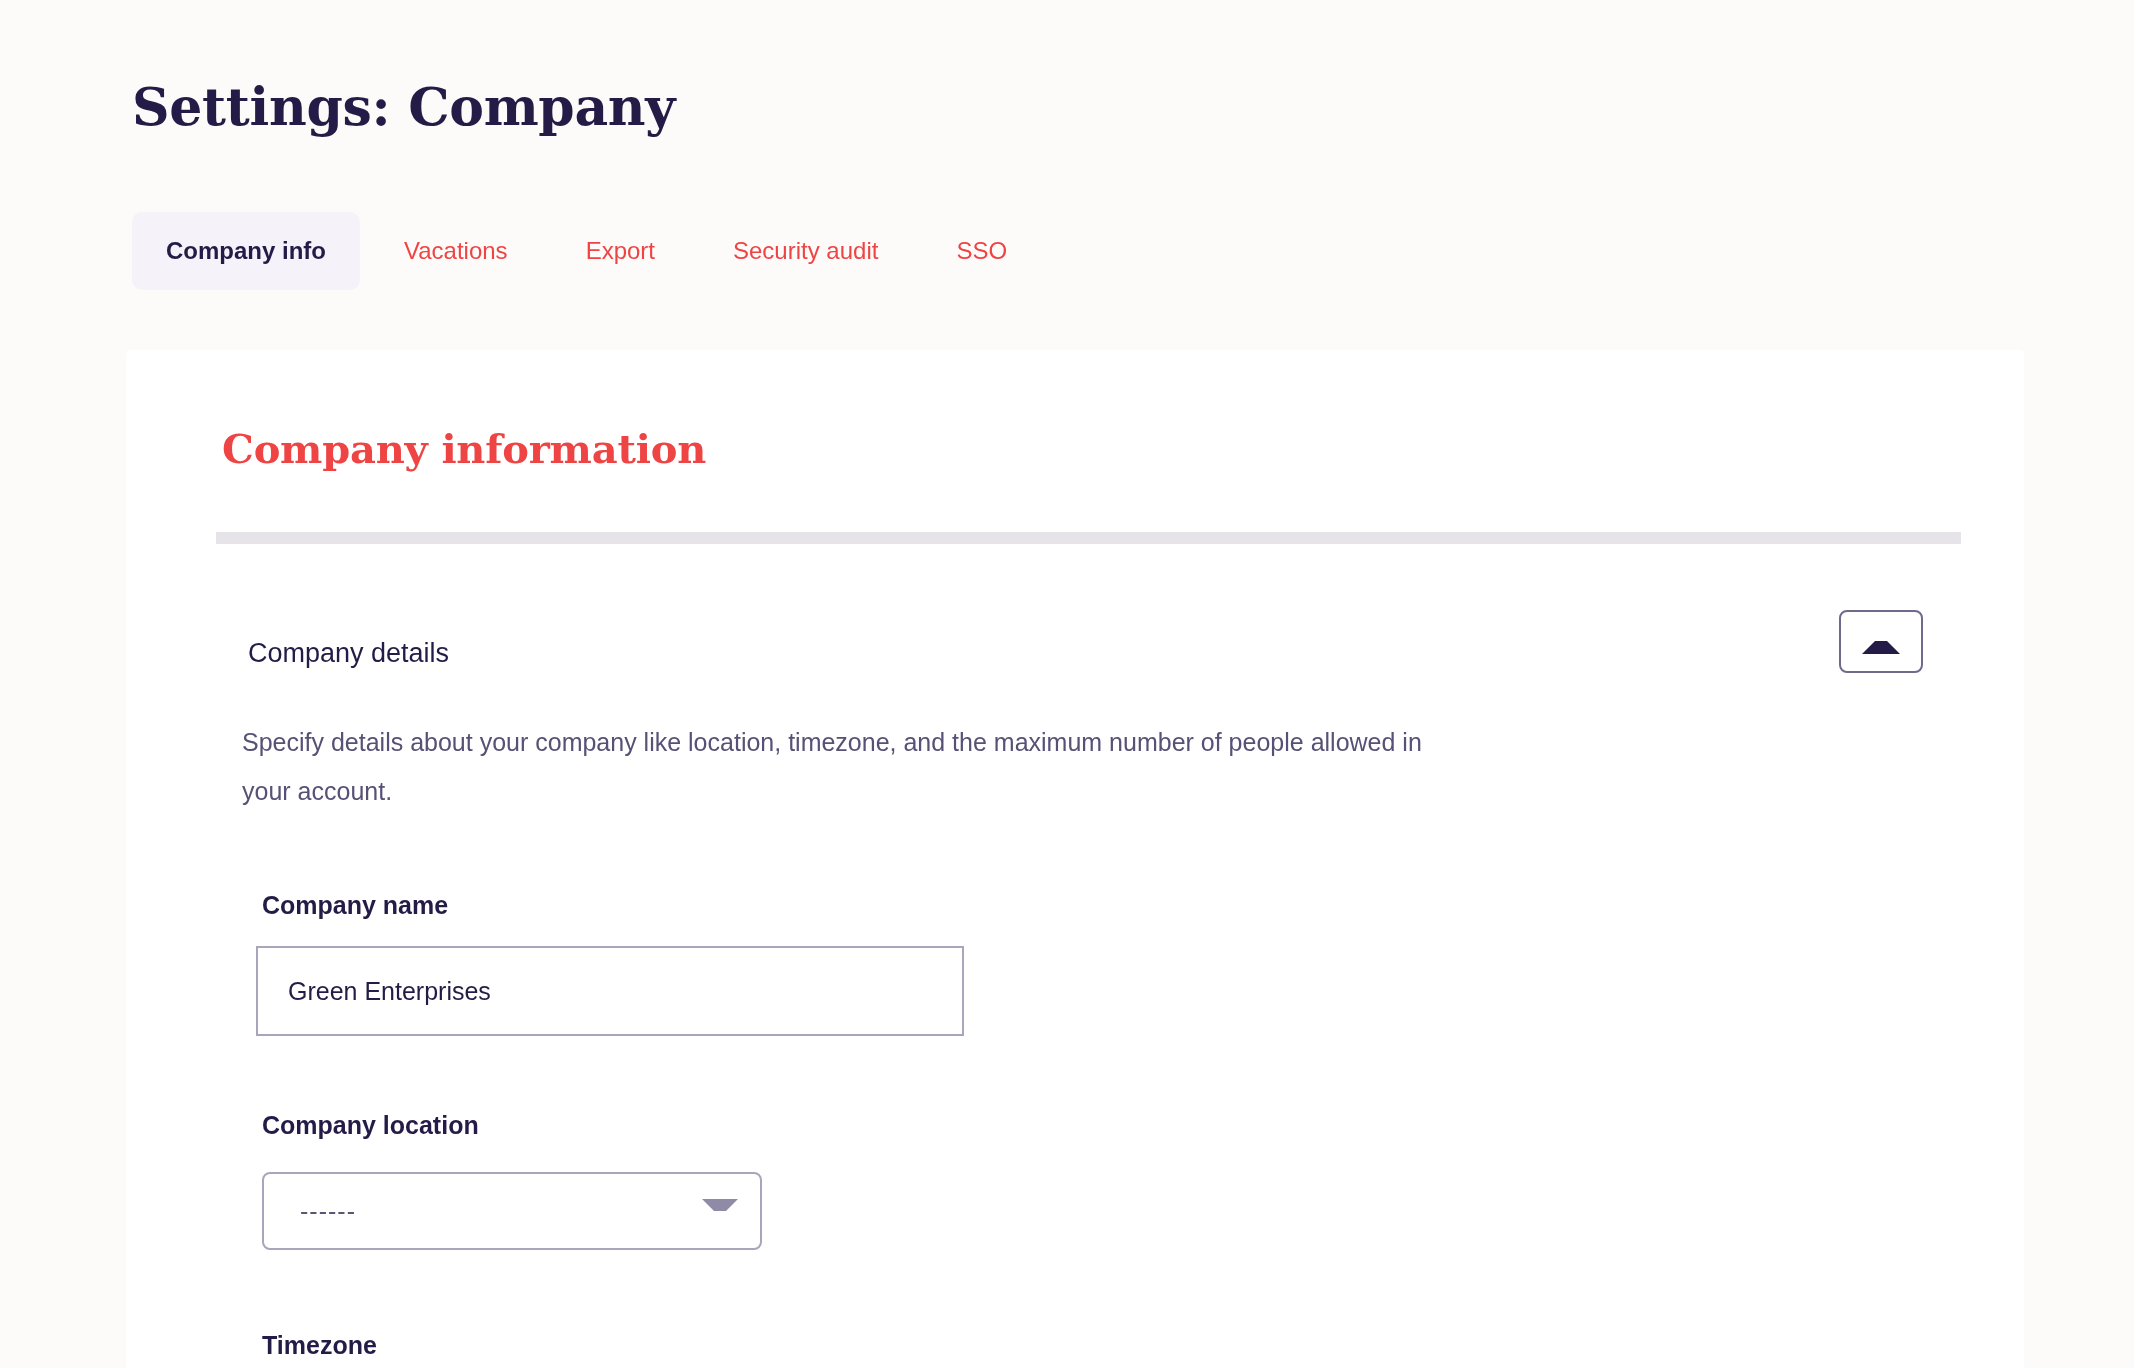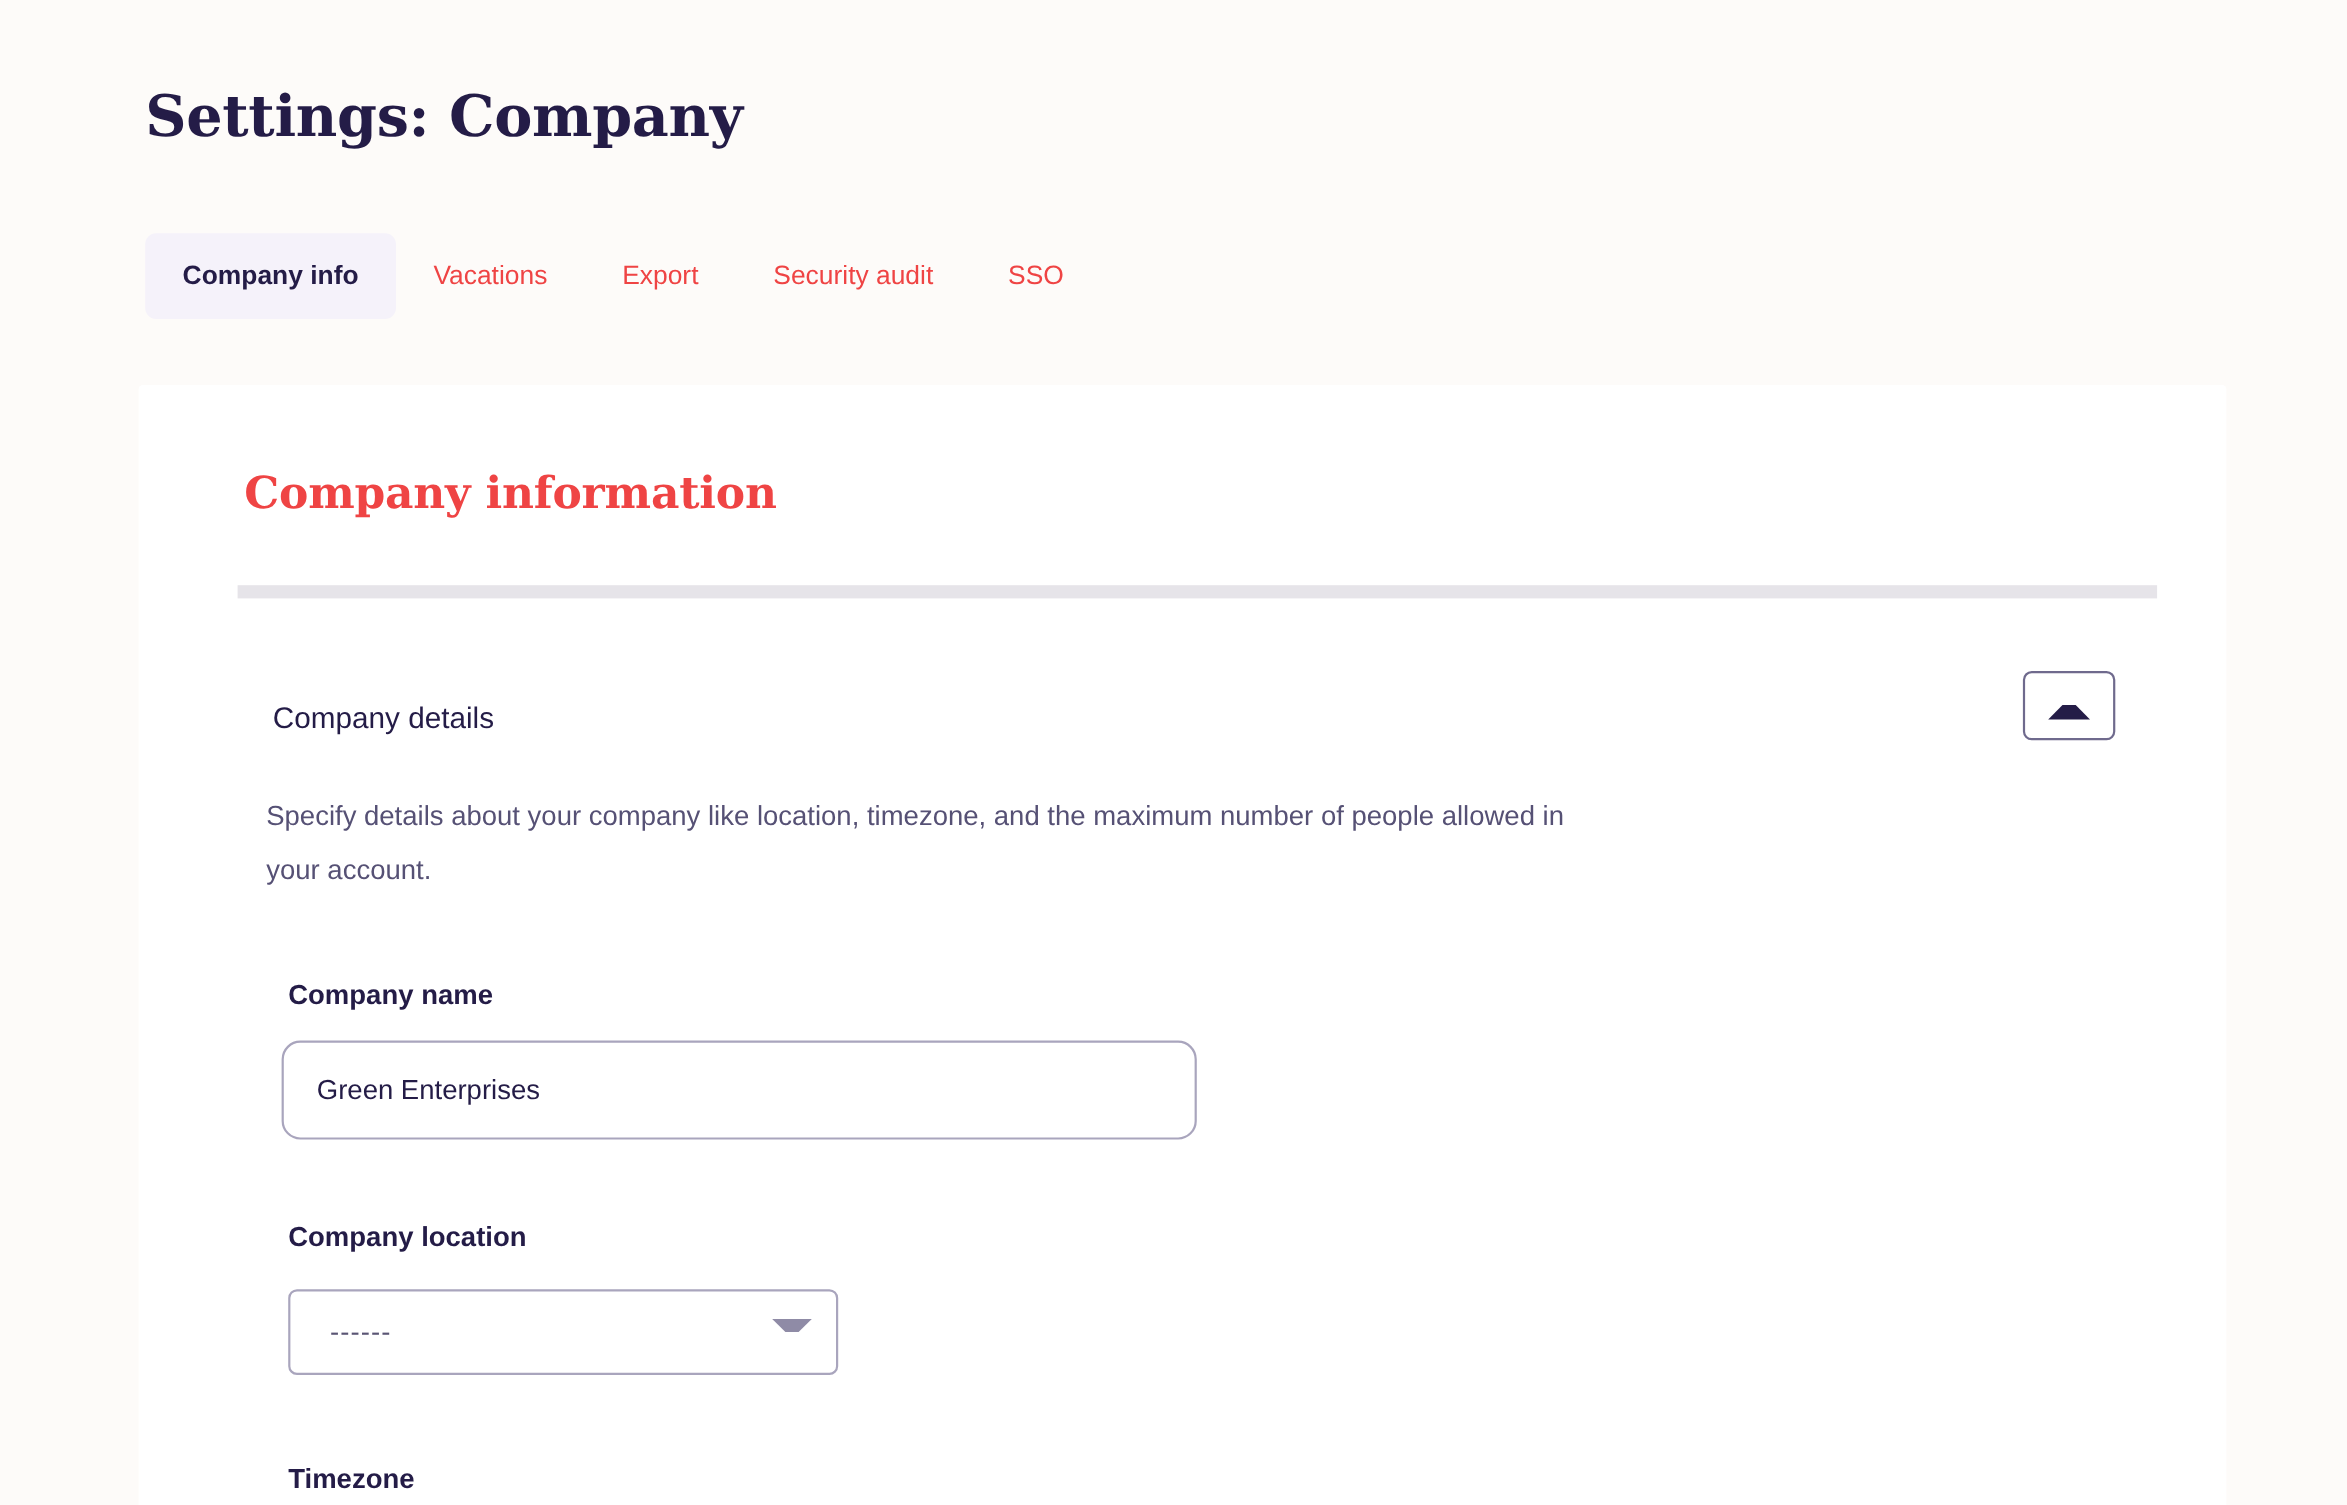--- a/index.html
+++ b/index.html
@@ -37,21 +37,21 @@
     white-space: nowrap;
   }
 
   
   .tabs {
     position: absolute;
     left: 114px;
     top: 194px;
     display: flex;
     align-items: center;
-    gap: 0px;
+    gap: 10px;
   }
 
   .tab {
     font-size: 24px;
     line-height: 28px;
     font-weight: 500;
     color: #ef4444;
     padding: 25px 34px;
     border-radius: 10px;
     white-space: nowrap;
@@ -162,25 +162,25 @@
   .field-label {
     font-size: 25px;
     line-height: 30px;
     font-weight: 700;
     color: #241c47;
   }
 
   .text-input {
     display: block;
     margin-top: 26px;
-    width: 832px;
+    width: 708px;
     height: 90px;
     padding: 0 30px;
     border: 2px solid #a9a5bd;
-    border-radius: 17px;
+    border-radius: 0;
     background: #ffffff;
     font-family: "Liberation Sans", sans-serif;
     font-size: 25px;
     color: #241c47;
     outline: none;
   }
 
   .select-wrap {
     position: relative;
     margin-top: 26px;

